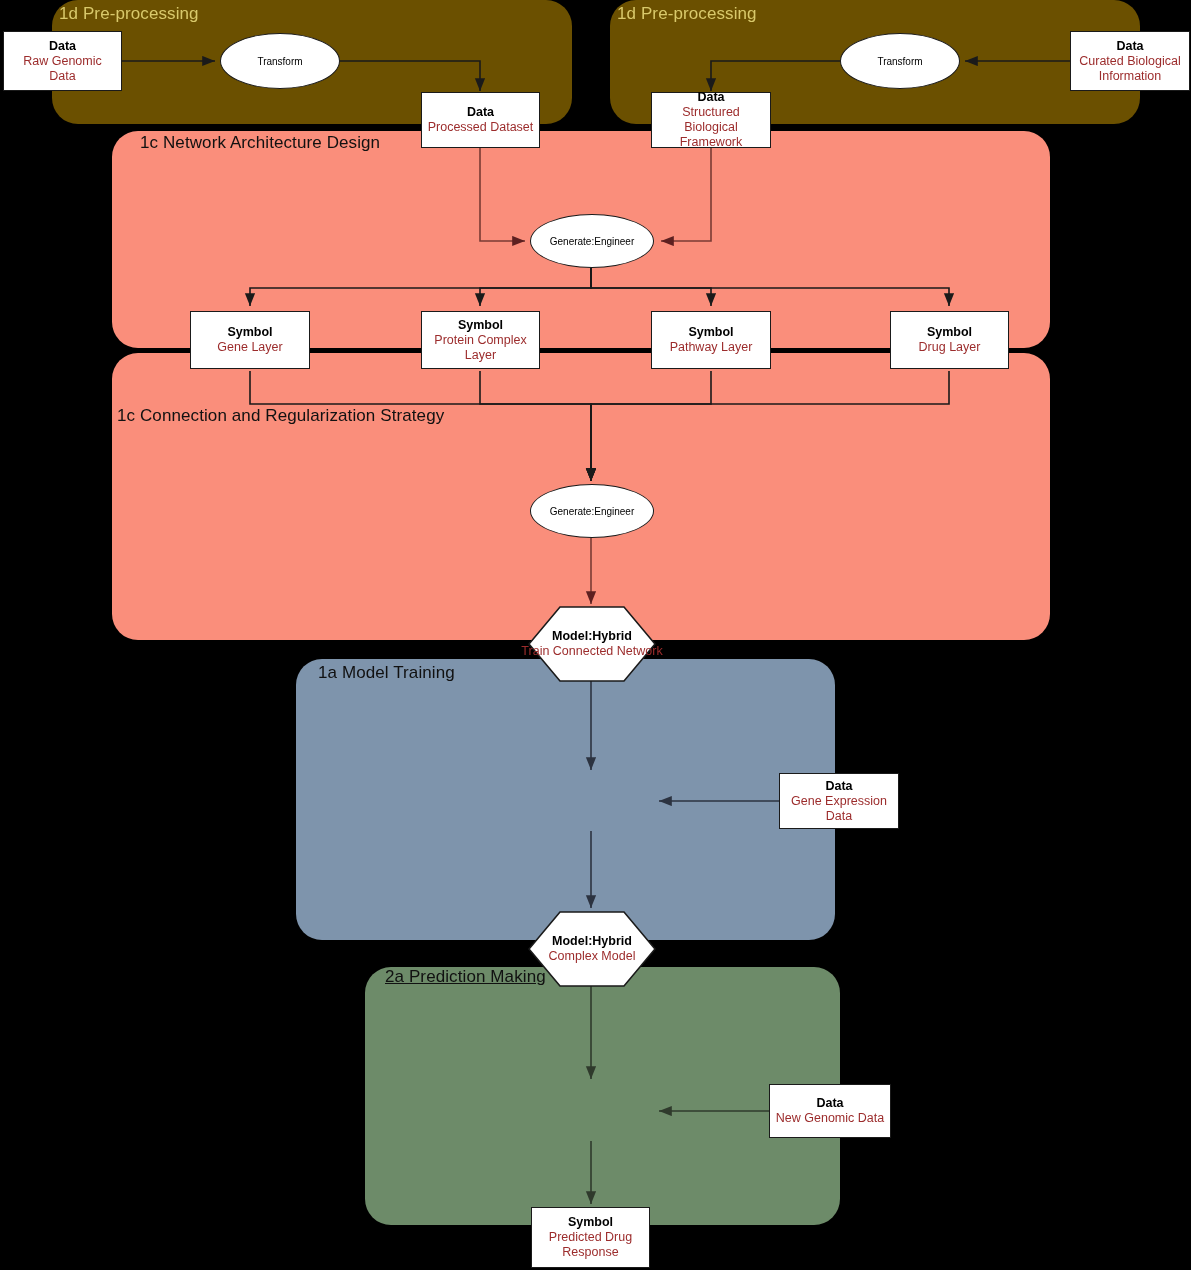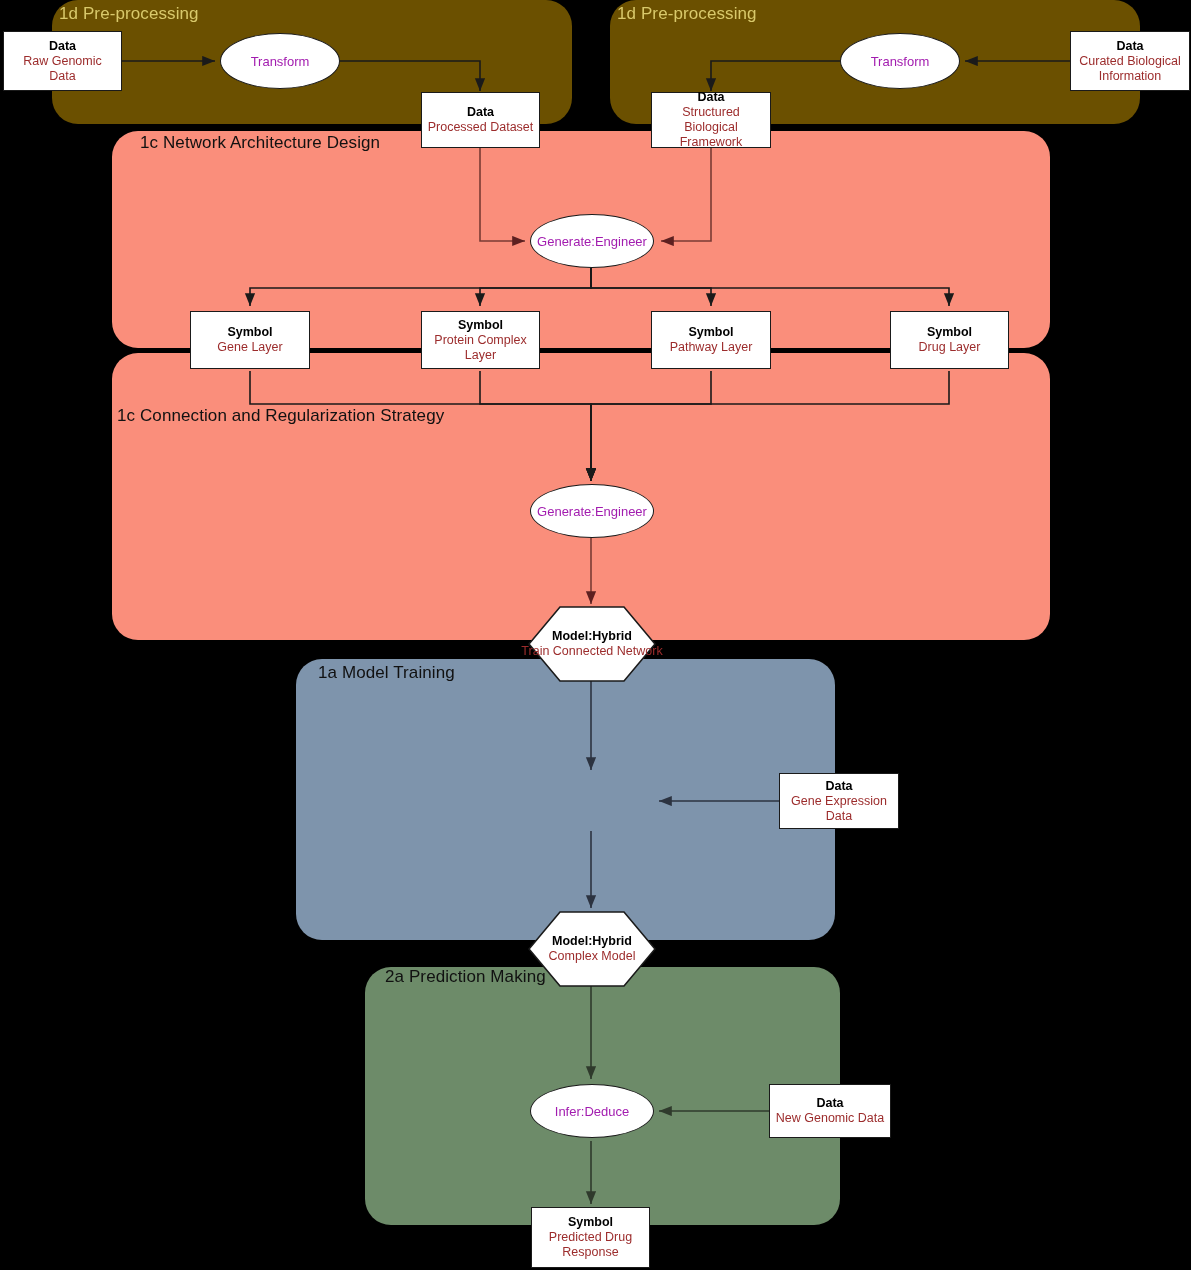--- a/index.html
+++ b/index.html
@@ -78,22 +78,22 @@
     line-height: 15px;
   }
   .n-name {
     color: #9c2c2c;
     font-weight: normal;
     font-size: 12.5px;
     line-height: 15px;
     padding: 0 5px;
   }
   .n-single {
-    color: #a21caf;
-    font-size: 13px;
+    color: #000000;
+    font-size: 10px;
     line-height: 15px;
     font-weight: normal;
   }
 </style>
 </head>
 <body>
 
 <div id="canvas">
 
   <div class="container-box" style="left:52px; top:0px; width:520px; height:124px; background:#6b5000;"></div>
@@ -105,21 +105,21 @@
   <div class="container-box" style="left:112px; top:131px; width:938px; height:217px; background:#fa8e7b;"></div>
   <div class="container-label" style="left:140px; top:136px; color:#111111;">1c Network Architecture Design</div>
 
   <div class="container-box" style="left:112px; top:353px; width:938px; height:287px; background:#fa8e7b;"></div>
   <div class="container-label" style="left:117px; top:409px; color:#111111;">1c Connection and Regularization Strategy</div>
 
   <div class="container-box" style="left:296px; top:659px; width:539px; height:281px; background:#7e94ac;"></div>
   <div class="container-label" style="left:318px; top:666px; color:#111111;">1a Model Training</div>
 
   <div class="container-box" style="left:365px; top:967px; width:475px; height:258px; background:#6d8b69;"></div>
-  <div class="container-label" style="left:385px; top:970px; color:#111111;">2a Prediction Making</div>
+  <div class="container-label" style="left:385px; top:970px; color:#111111;text-decoration:underline;">2a Prediction Making</div>
 
   <svg class="edges" viewBox="0 0 1191 1270">
     <defs>
       <marker id="ah-dark" markerWidth="9" markerHeight="9" refX="8" refY="3.2" orient="auto" markerUnits="strokeWidth">
         <path d="M0,0 L8,3.2 L0,6.4 z" fill="#1a1a1a"></path>
       </marker>
       <marker id="ah-maroon" markerWidth="9" markerHeight="9" refX="8" refY="3.2" orient="auto" markerUnits="strokeWidth">
         <path d="M0,0 L8,3.2 L0,6.4 z" fill="#5d2020"></path>
       </marker>
       <marker id="ah-slate" markerWidth="9" markerHeight="9" refX="8" refY="3.2" orient="auto" markerUnits="strokeWidth">
@@ -242,23 +242,20 @@
   <div class="node hex" style="left:528px; top:911px; width:128px; height:76px;">
     <svg class="hex-shape" viewBox="0 0 128 76" preserveAspectRatio="none">
       <polygon points="32,1 96,1 127,38 96,75 32,75 1,38" fill="#ffffff" stroke="#1a1a1a" stroke-width="1.6"></polygon>
     </svg>
     <div class="hex-text">
       <div class="n-type">Model:Hybrid</div>
       <div class="n-name" style="white-space:nowrap; padding:0;">Complex Model</div>
     </div>
   </div>
 
-  <div class="node ellipse" style="left:530px; top:1084px; width:124px; height:54px;">
-    <div class="n-single">Infer:Deduce</div>
-  </div>
 
   <div class="node rect" style="left:769px; top:1084px; width:122px; height:54px;">
     <div class="n-type">Data</div>
     <div class="n-name">New Genomic Data</div>
   </div>
 
   <div class="node rect" style="left:531px; top:1207px; width:119px; height:61px;">
     <div class="n-type">Symbol</div>
     <div class="n-name">Predicted Drug Response</div>
   </div>

